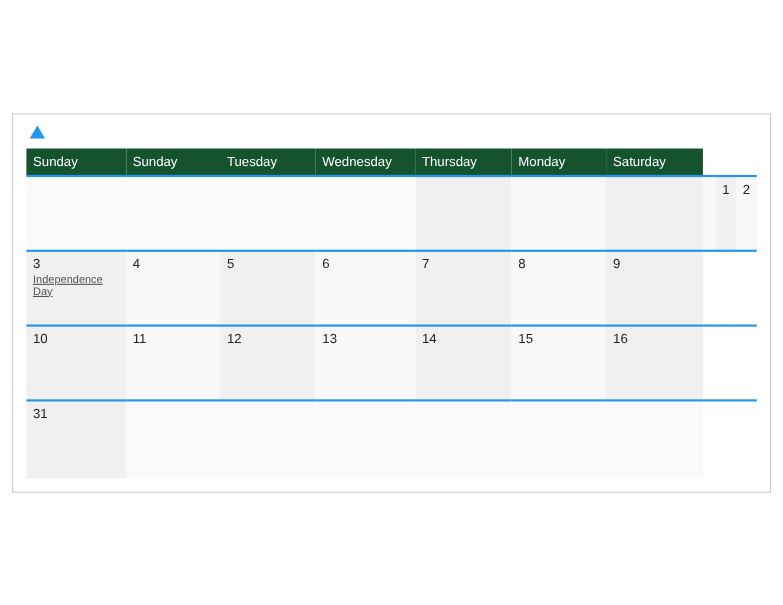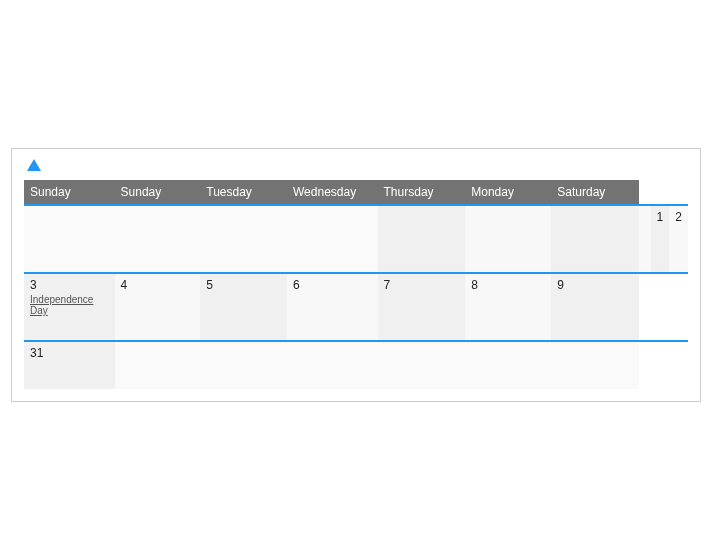--- a/index.html
+++ b/index.html
@@ -61,21 +61,21 @@
       font-size: 14px;
       color: #333;
       text-align: right;
       min-width: 70px;
     }
     .calendar-grid {
       width: 100%;
       border-collapse: collapse;
     }
     .calendar-grid thead tr {
-      background: #737373;
+      background: #14532d;
     }
     .calendar-grid thead th {
       color: #fff;
       font-size: 12px;
       font-weight: normal;
       padding: 5px 6px;
       text-align: left;
       width: 14.28%;
       border: none;
     }
@@ -106,21 +106,21 @@
       font-size: 10px;
       color: #555;
       display: block;
       margin-top: 2px;
       text-decoration: underline;
     }
     .empty-cell {
       background: #fafafa !important;
     }
     tbody tr:last-child td {
-      height: 48px;
+      height: 71px;
     }
   </style>
 </head>
 <body>
 
 <div class="calendar-container">
   <div class="header">
     <div class="logo">
       <div class="logo-general">
         <span></span>
@@ -180,20 +180,43 @@
           </td>
           <td>
             <span class="day-num">8</span>
           </td>
           <td>
             <span class="day-num">9</span>
           </td>
         </tr>
         <tr>
           <td>
+            <span class="day-num">10</span>
+          </td>
+          <td>
+            <span class="day-num">11</span>
+          </td>
+          <td>
+            <span class="day-num">12</span>
+          </td>
+          <td>
+            <span class="day-num">13</span>
+          </td>
+          <td>
+            <span class="day-num">14</span>
+          </td>
+          <td>
+            <span class="day-num">15</span>
+          </td>
+          <td>
+            <span class="day-num">16</span>
+          </td>
+        </tr>
+        <tr>
+          <td>
             <span class="day-num">31</span>
           </td>
           <td class="empty-cell"></td>
           <td class="empty-cell"></td>
           <td class="empty-cell"></td>
           <td class="empty-cell"></td>
           <td class="empty-cell"></td>
           <td class="empty-cell"></td>
         </tr>
       </tbody>

